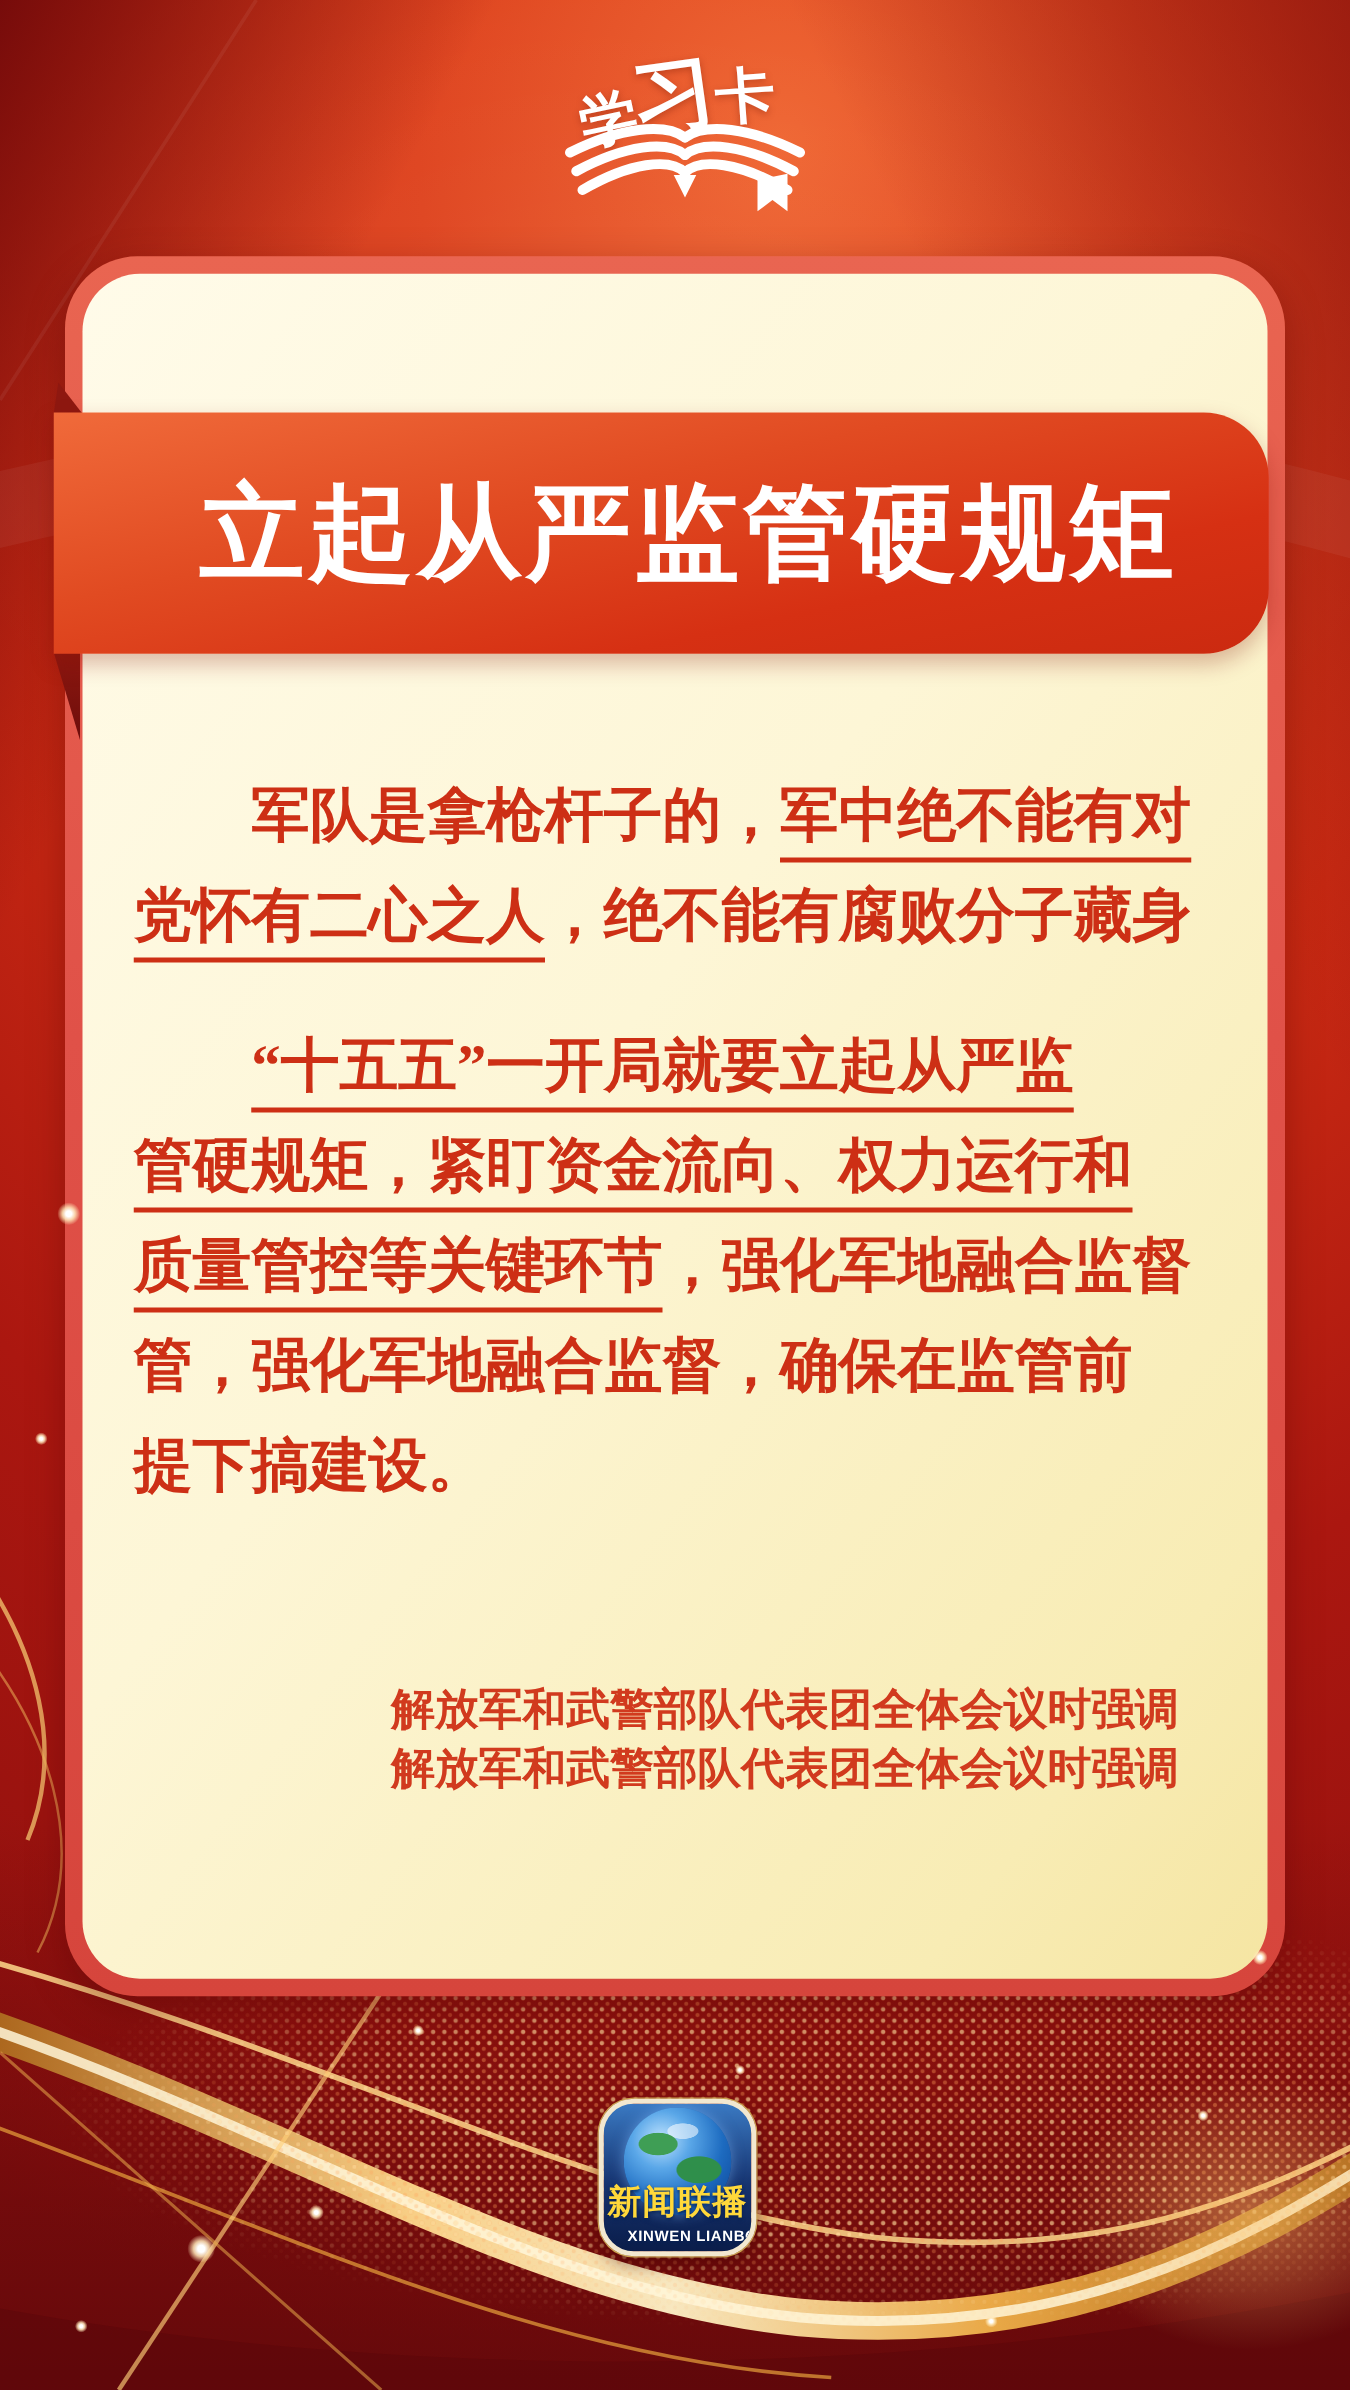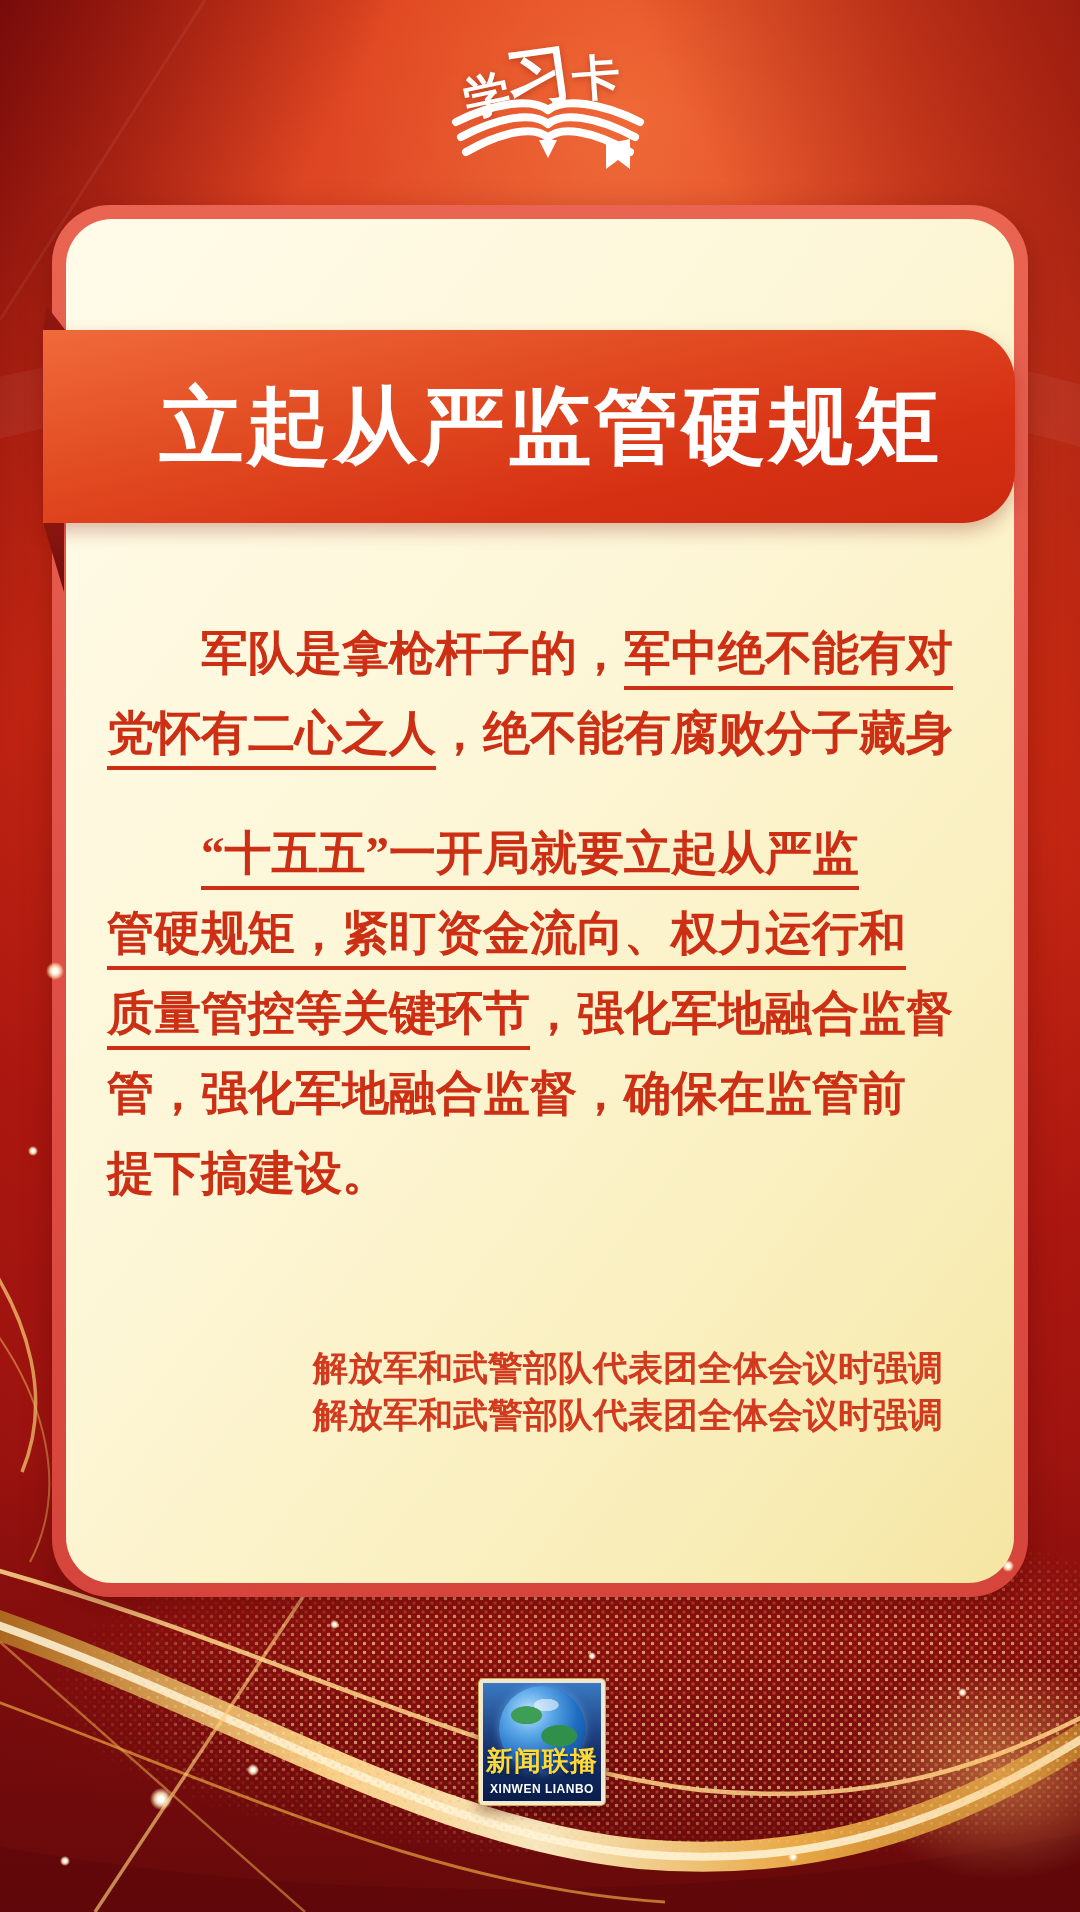--- a/index.html
+++ b/index.html
@@ -59,34 +59,34 @@
     font-size:47px;line-height:80px;color:#cd2f15;font-weight:700;}
   .para + .para{margin-top:40px;}
   .tline{white-space:nowrap;height:80px;}
   .tline.indent{padding-left:94px;}
   .u{border-bottom:4px solid #cd2f15;padding-bottom:7px;}
   
   .attribution{position:absolute;right:137px;top:1344px;text-align:right;
     color:#d13a1e;font-weight:700;font-size:35px;line-height:47px;}
   .attribution .date{margin-bottom:4px;}
   
-  .app-icon{position:absolute;left:479px;top:1679px;width:118px;height:118px;border-radius:4px;
+  .app-icon{position:absolute;left:479px;top:1679px;width:118px;height:118px;border-radius:28px;
     border:4px solid #f2e8d0;box-shadow:0 0 0 1px #caa44e,0 6px 14px rgba(60,0,0,.45);
     background:linear-gradient(180deg,#3a79c2 0%,#16336f 55%,#0a1d4a 100%);overflow:hidden;}
   .globe{position:absolute;left:16px;top:3px;width:86px;height:86px;border-radius:50%;
     background:
       radial-gradient(26px 15px at 32% 34%, #3f9e55 0 58%, transparent 62%),
       radial-gradient(30px 18px at 70% 58%, #2f8f4b 0 58%, transparent 62%),
       radial-gradient(20px 10px at 55% 22%, rgba(255,255,255,.55) 0 60%, transparent 64%),
       radial-gradient(circle at 35% 30%, #bfe3ff 0%, #5aa7e8 28%, #1d6bc0 60%, #0b3f8f 100%);
     box-shadow:0 0 10px rgba(130,190,255,.5);}
   .icon-cn{position:absolute;left:0;bottom:22px;width:100%;text-align:center;
     font-size:27px;font-weight:900;color:#ffd83a;letter-spacing:1px;
     text-shadow:0 2px 3px #062052;}
-  .icon-en{position:absolute;left:0;bottom:5px;width:100%;text-align:center;
+  .icon-en{position:absolute;left:12px;bottom:5px;width:100%;text-align:center;
     font-size:12px;font-weight:700;color:#ffffff;letter-spacing:.5px;
     text-shadow:0 1px 2px #062052;}
   .sparkle{position:absolute;border-radius:50%;pointer-events:none;
     background:radial-gradient(circle,#fff 0 18%,rgba(255,232,185,.85) 40%,rgba(255,210,140,0) 72%);}
   svg.deco{position:absolute;left:0;top:0;pointer-events:none;}
 </style>
 </head>
 <body>
 
 <div id="canvas">

